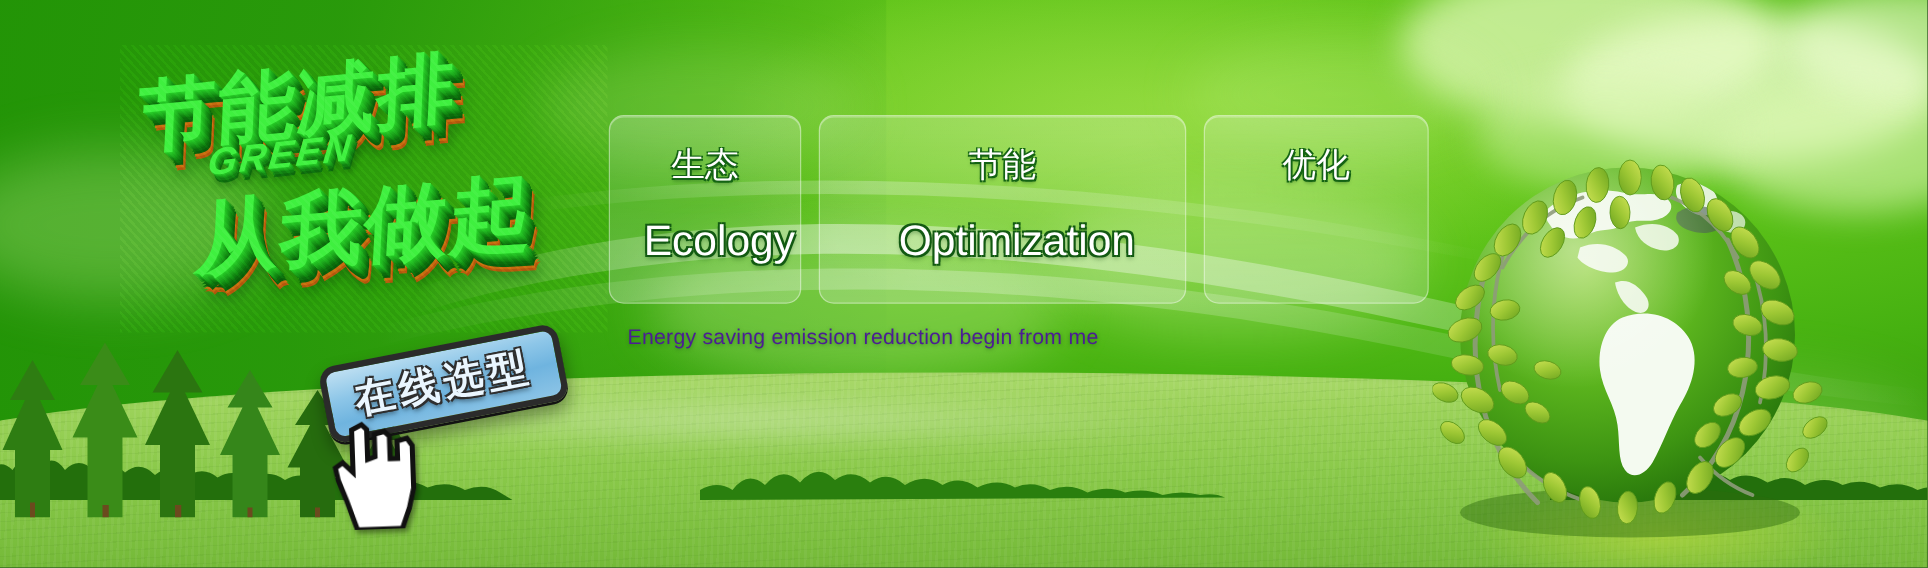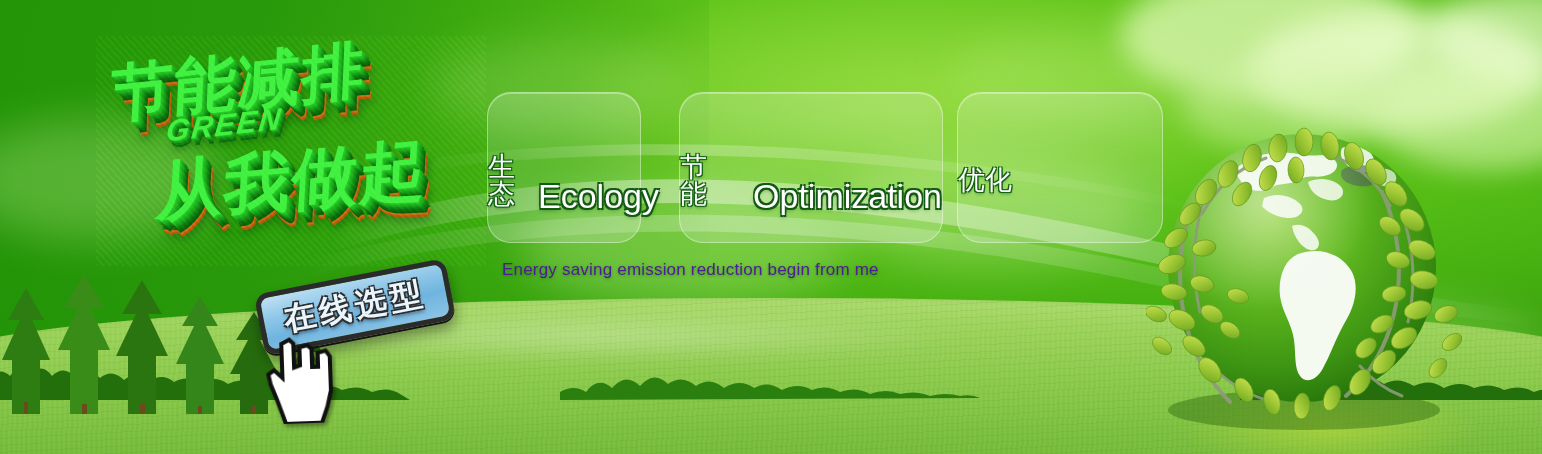--- a/index.html
+++ b/index.html
@@ -149,30 +149,30 @@
     filter:drop-shadow(2px 3px 2px rgba(0,0,0,.4));
   }
 
   
   .cards{
     position:absolute;left:487px;top:92px;
     display:flex;gap:14px;
   }
   .card{
     width:154px;height:151px;
-    border-radius:24px;
+    border-radius:12px;
     background:linear-gradient(180deg, rgba(255,255,255,.20) 0%, rgba(255,255,255,.12) 45%, rgba(255,255,255,.20) 100%);
     border:1px solid rgba(255,255,255,.40);
     box-shadow:inset 0 1px 0 rgba(255,255,255,.35);
-    display:flex;flex-direction:row;align-items:center;justify-content:flex-start;
+    display:flex;flex-direction:column;align-items:center;justify-content:flex-start;
     padding-top:26px;
     box-sizing:border-box;
   }
-  .card.wide{width:264px;margin-left:24px;}
-  .card.wide2{width:206px;}
+  .card.wide{width:294px;}
+  .card.wide2{width:180px;}
   .card-cn{
     font-size:27px;line-height:1;color:#ffffff;font-weight:normal;
     text-shadow:-1.3px -1.3px 0 #146314, 1.3px -1.3px 0 #146314,
                 -1.3px 1.3px 0 #146314, 1.3px 1.3px 0 #146314,
                 0 2px 3px rgba(10,60,10,.5);
   }
   .card-en{
     margin-top:30px;
     font-size:34px;line-height:1;color:#ffffff;font-weight:normal;
     text-shadow:-1.6px -1.6px 0 #125a12, 1.6px -1.6px 0 #125a12,

